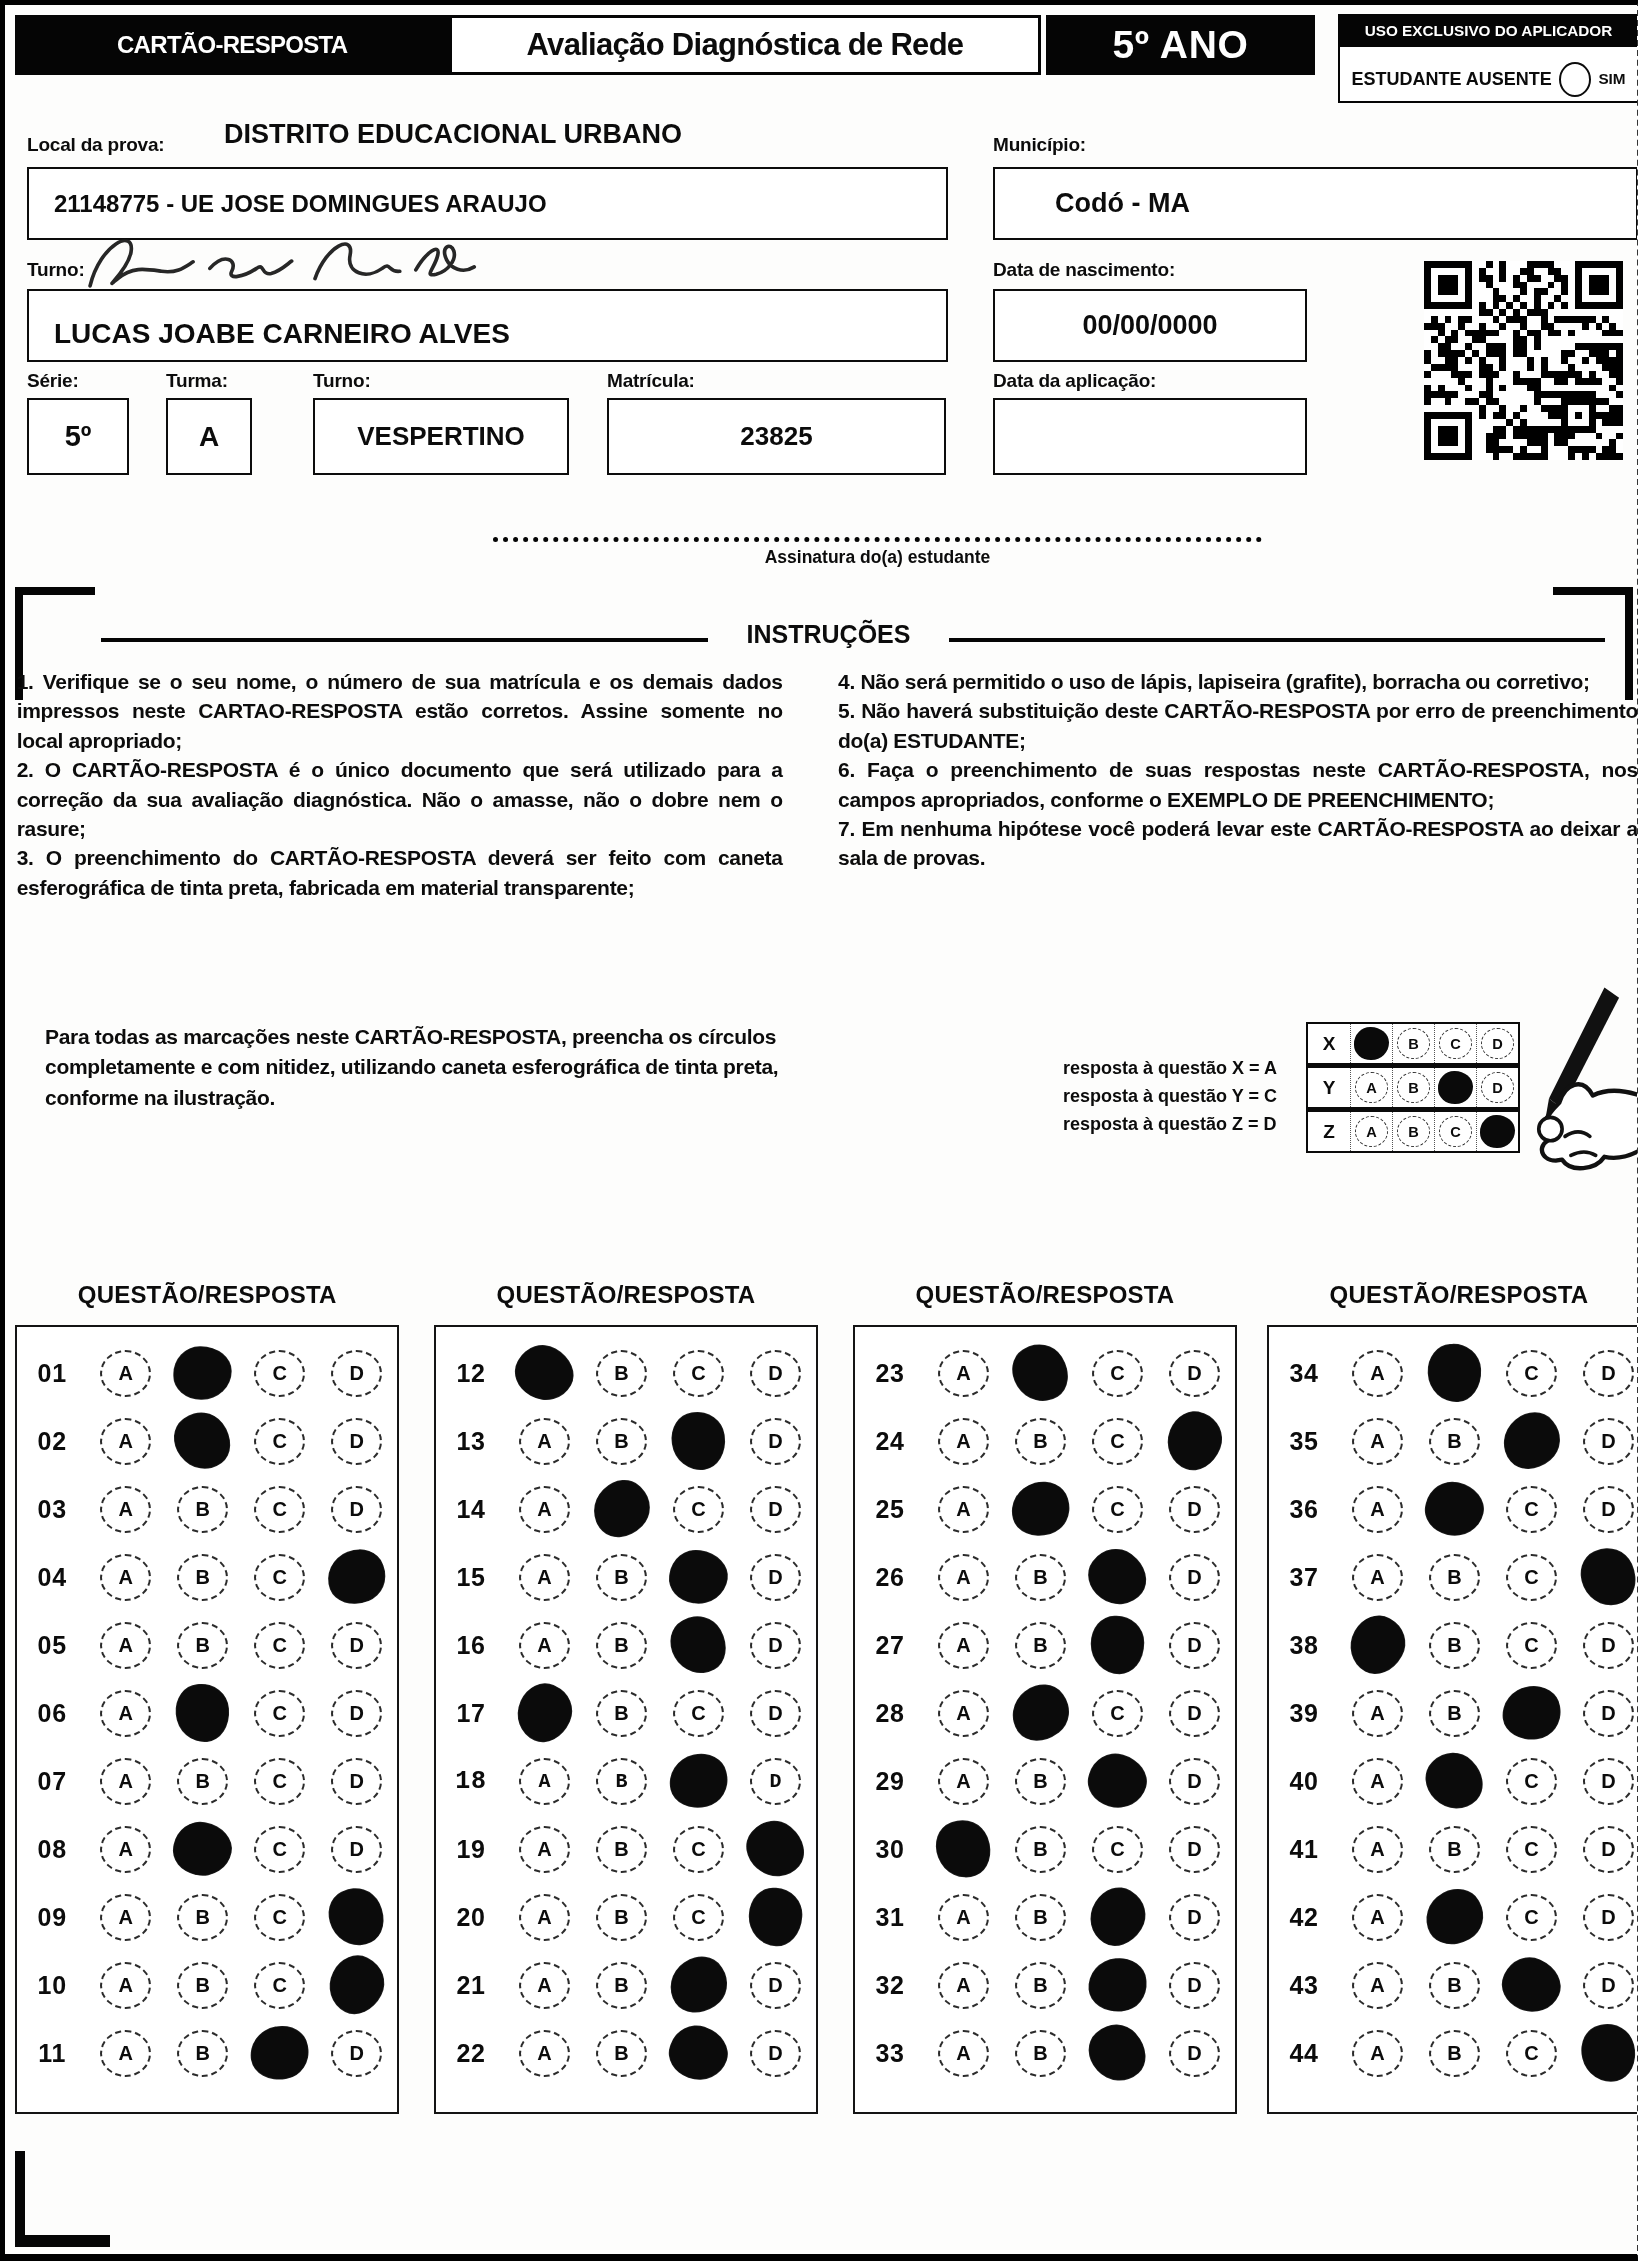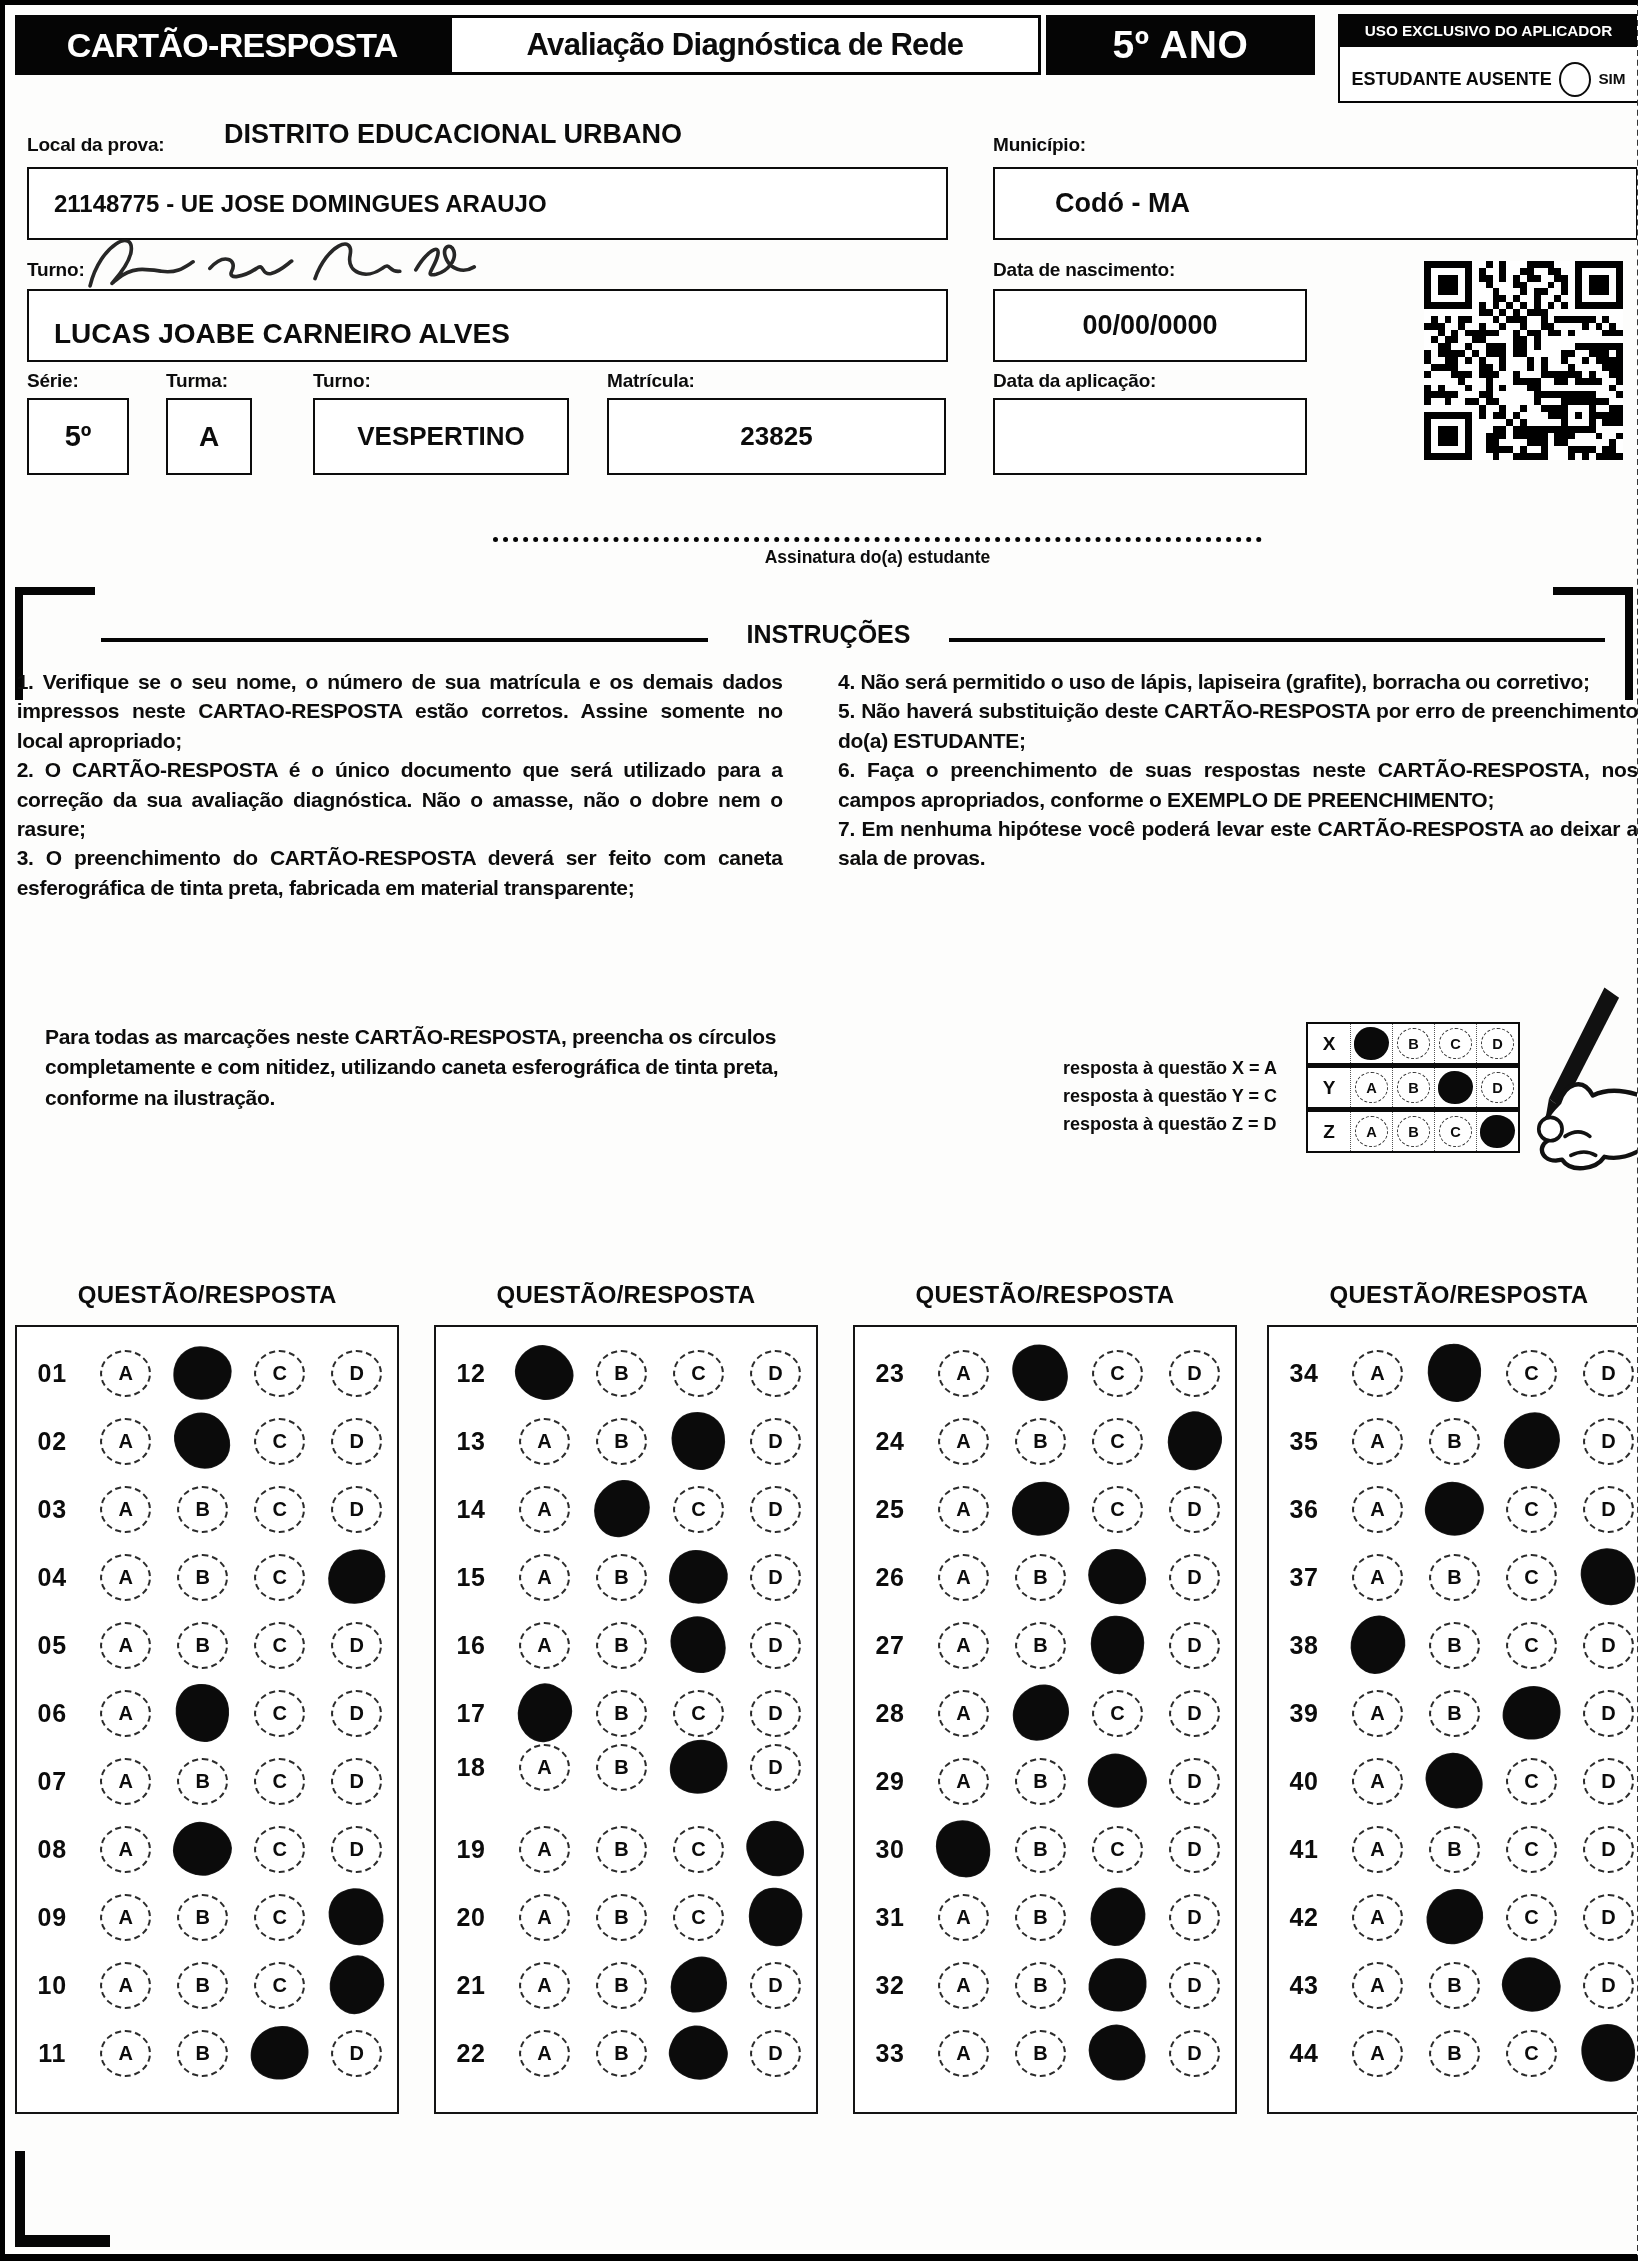--- a/index.html
+++ b/index.html
@@ -35,21 +35,21 @@
   .q-mark{width:57px;height:52px;background:#0b0b0b;border-radius:46% 54% 52% 48%/53% 47% 55% 45%;box-shadow:0 0 0 0.7px #222;}
   .corner{position:absolute;background:#050505;}
   svg{display:block;}
 </style>
 </head>
 <body>
 
 <div id="page">
 
   <div class="blackbox" style="left:10.2px;top:10.2px;width:434px;height:60px;">
-    <span style="font-size:34px;font-weight:700;letter-spacing:-0.7px;">CARTÃO-RESPOSTA</span>
+    <span style="font-size:24px;font-weight:700;letter-spacing:-0.7px;">CARTÃO-RESPOSTA</span>
   </div>
   <div class="whitebox" style="left:444px;top:10.2px;width:592px;height:60px;">
     <span style="font-size:31px;font-weight:700;letter-spacing:-0.7px;">Avaliação Diagnóstica de Rede</span>
   </div>
   <div class="blackbox" style="left:1041px;top:10.2px;width:269px;height:60px;">
     <span style="font-size:39px;font-weight:700;letter-spacing:0.7px;">5º ANO</span>
   </div>
 
   <div class="abs" style="left:1333px;top:8.8px;width:301px;height:89px;border:2.2px solid #050505;box-sizing:border-box;background:#fff;">
     <div style="height:31px;background:#050505;color:#fff;display:flex;align-items:center;justify-content:center;">
@@ -657,21 +657,21 @@
             <span class="q-mark" style="transform: rotate(61deg);"></span>
             <span class="q-bubble">D</span>
           </div>
           <div class="q-row" style="top: 359px;">
             <span class="q-num">17</span>
             <span class="q-mark" style="transform: rotate(114deg);"></span>
             <span class="q-bubble">B</span>
             <span class="q-bubble">C</span>
             <span class="q-bubble">D</span>
           </div>
-          <div class="q-row" style="top: 413px;">
+          <div class="q-row" style="top: 427px; font-family: Liberation Mono, monospace;">
             <span class="q-num">18</span>
             <span class="q-bubble">A</span>
             <span class="q-bubble">B</span>
             <span class="q-mark" style="transform: rotate(167deg);"></span>
             <span class="q-bubble">D</span>
           </div>
           <div class="q-row" style="top: 495px;">
             <span class="q-num">19</span>
             <span class="q-bubble">A</span>
             <span class="q-bubble">B</span>

